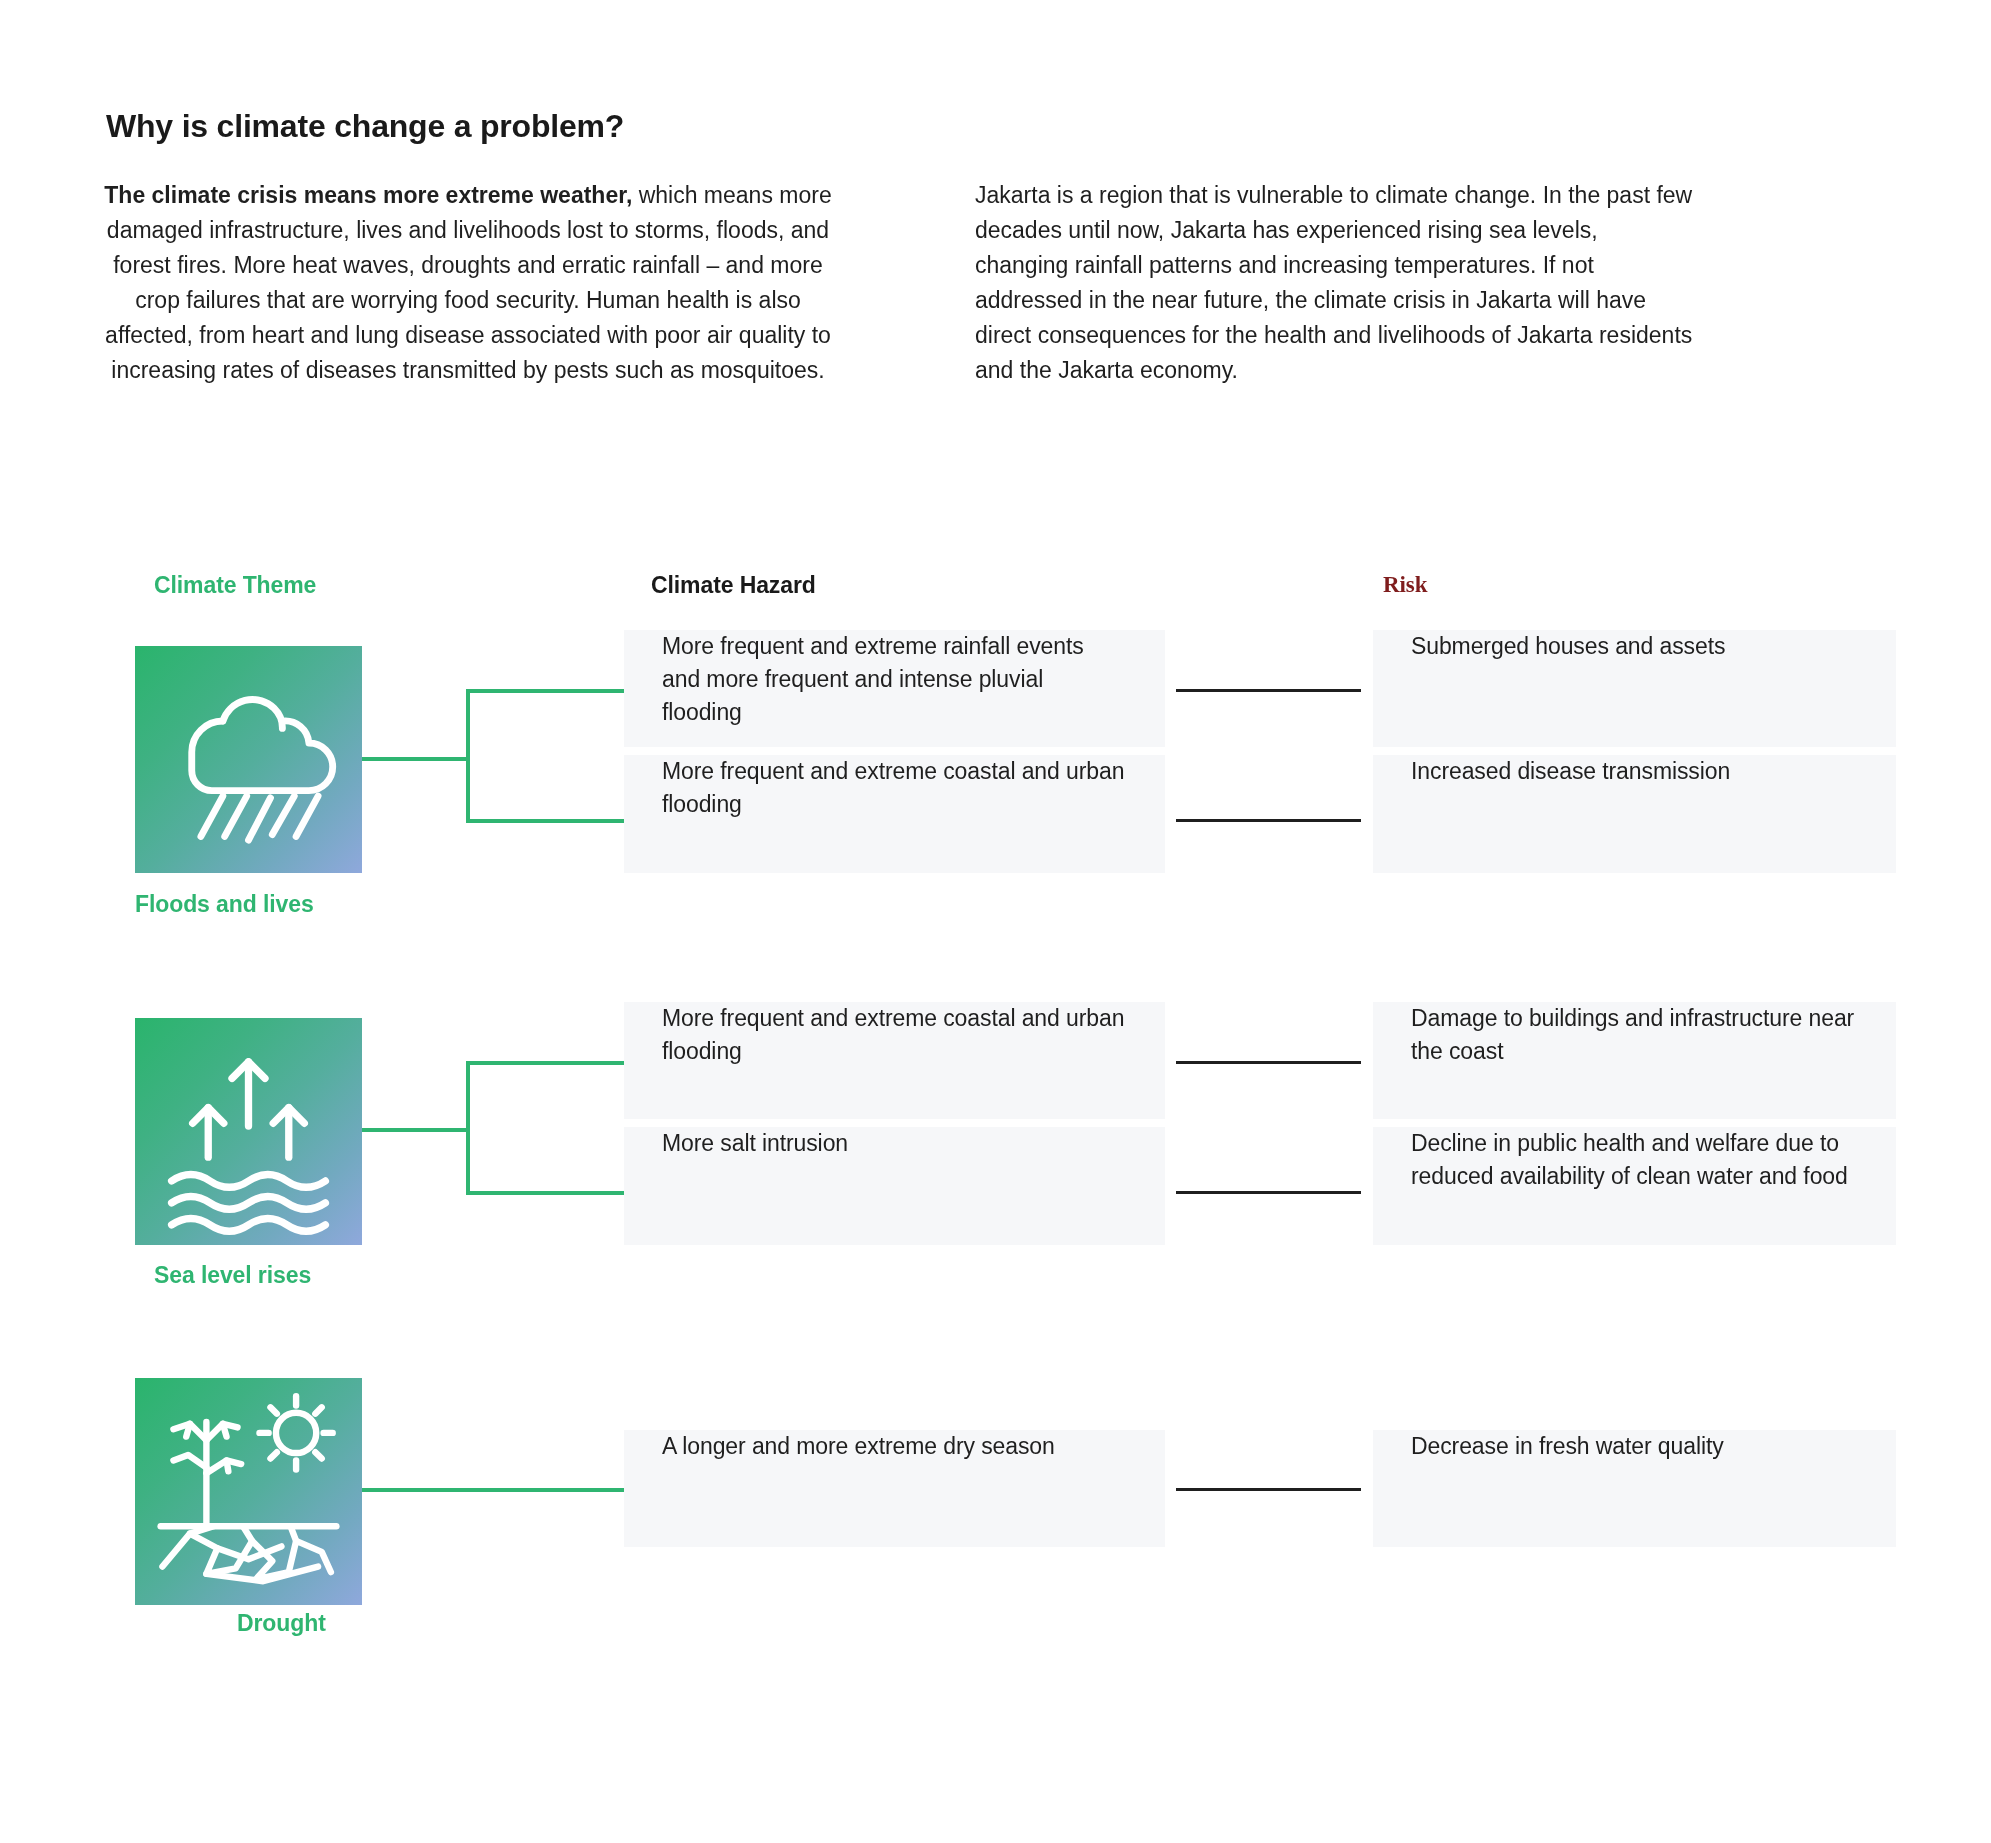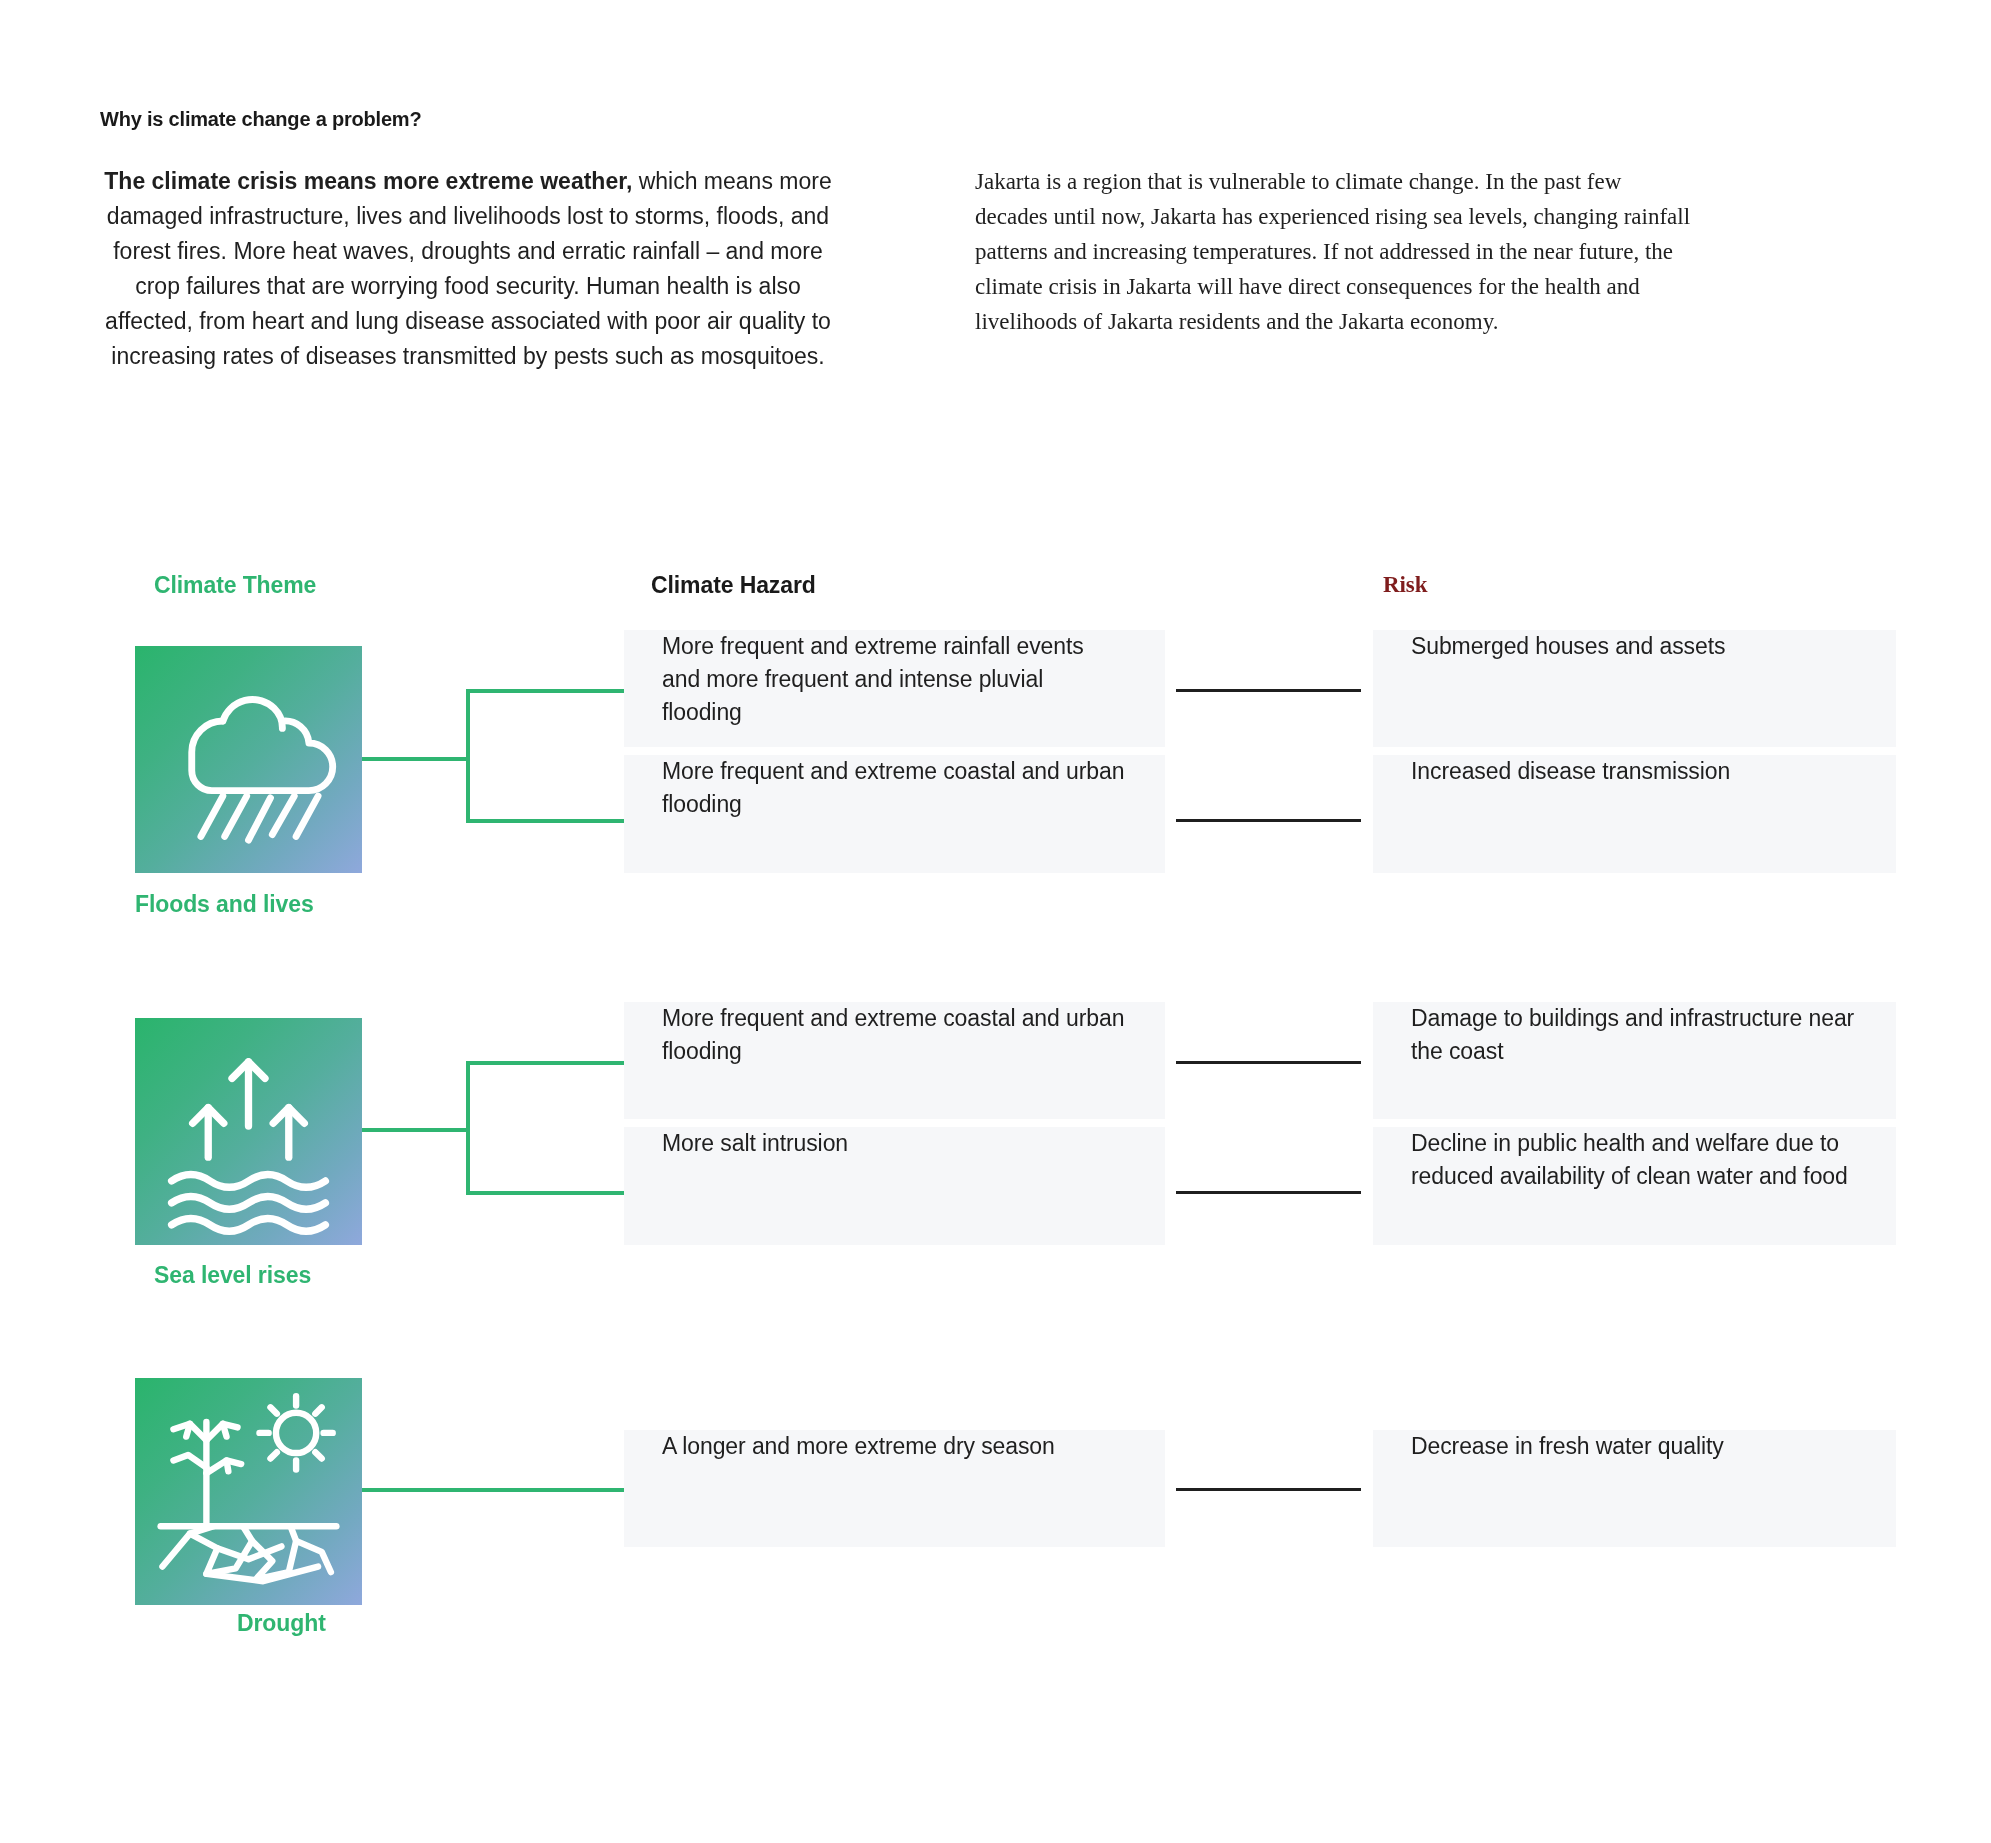--- a/index.html
+++ b/index.html
@@ -17,32 +17,32 @@
   }
 
   
   .intro {
     position: absolute;
     left: 98px;
     top: 108px;
     width: 1736px;
   }
   .intro-title {
-    font-size: 20px;
+    font-size: 32px;
     font-weight: bold;
     color: #1a1a1a;
     letter-spacing: -0.2px;
-    margin: 0 0 33px 2px;
+    margin: 0 0 33px 8px;
   }
   .intro-cols {
     display: flex;
     gap: 137px;
   }
   .intro-col-left { width: 740px; text-align: center; }
-  .intro-col-right { width: 722px; font-family: Liberation Serif, serif; }
+  .intro-col-right { width: 722px; }
   .intro-para {
     font-size: 23px;
     line-height: 35px;
     color: #1f1f1f;
     margin: 0;
   }
   .intro-lead { font-weight: bold; }
 
   
   .diagram {

